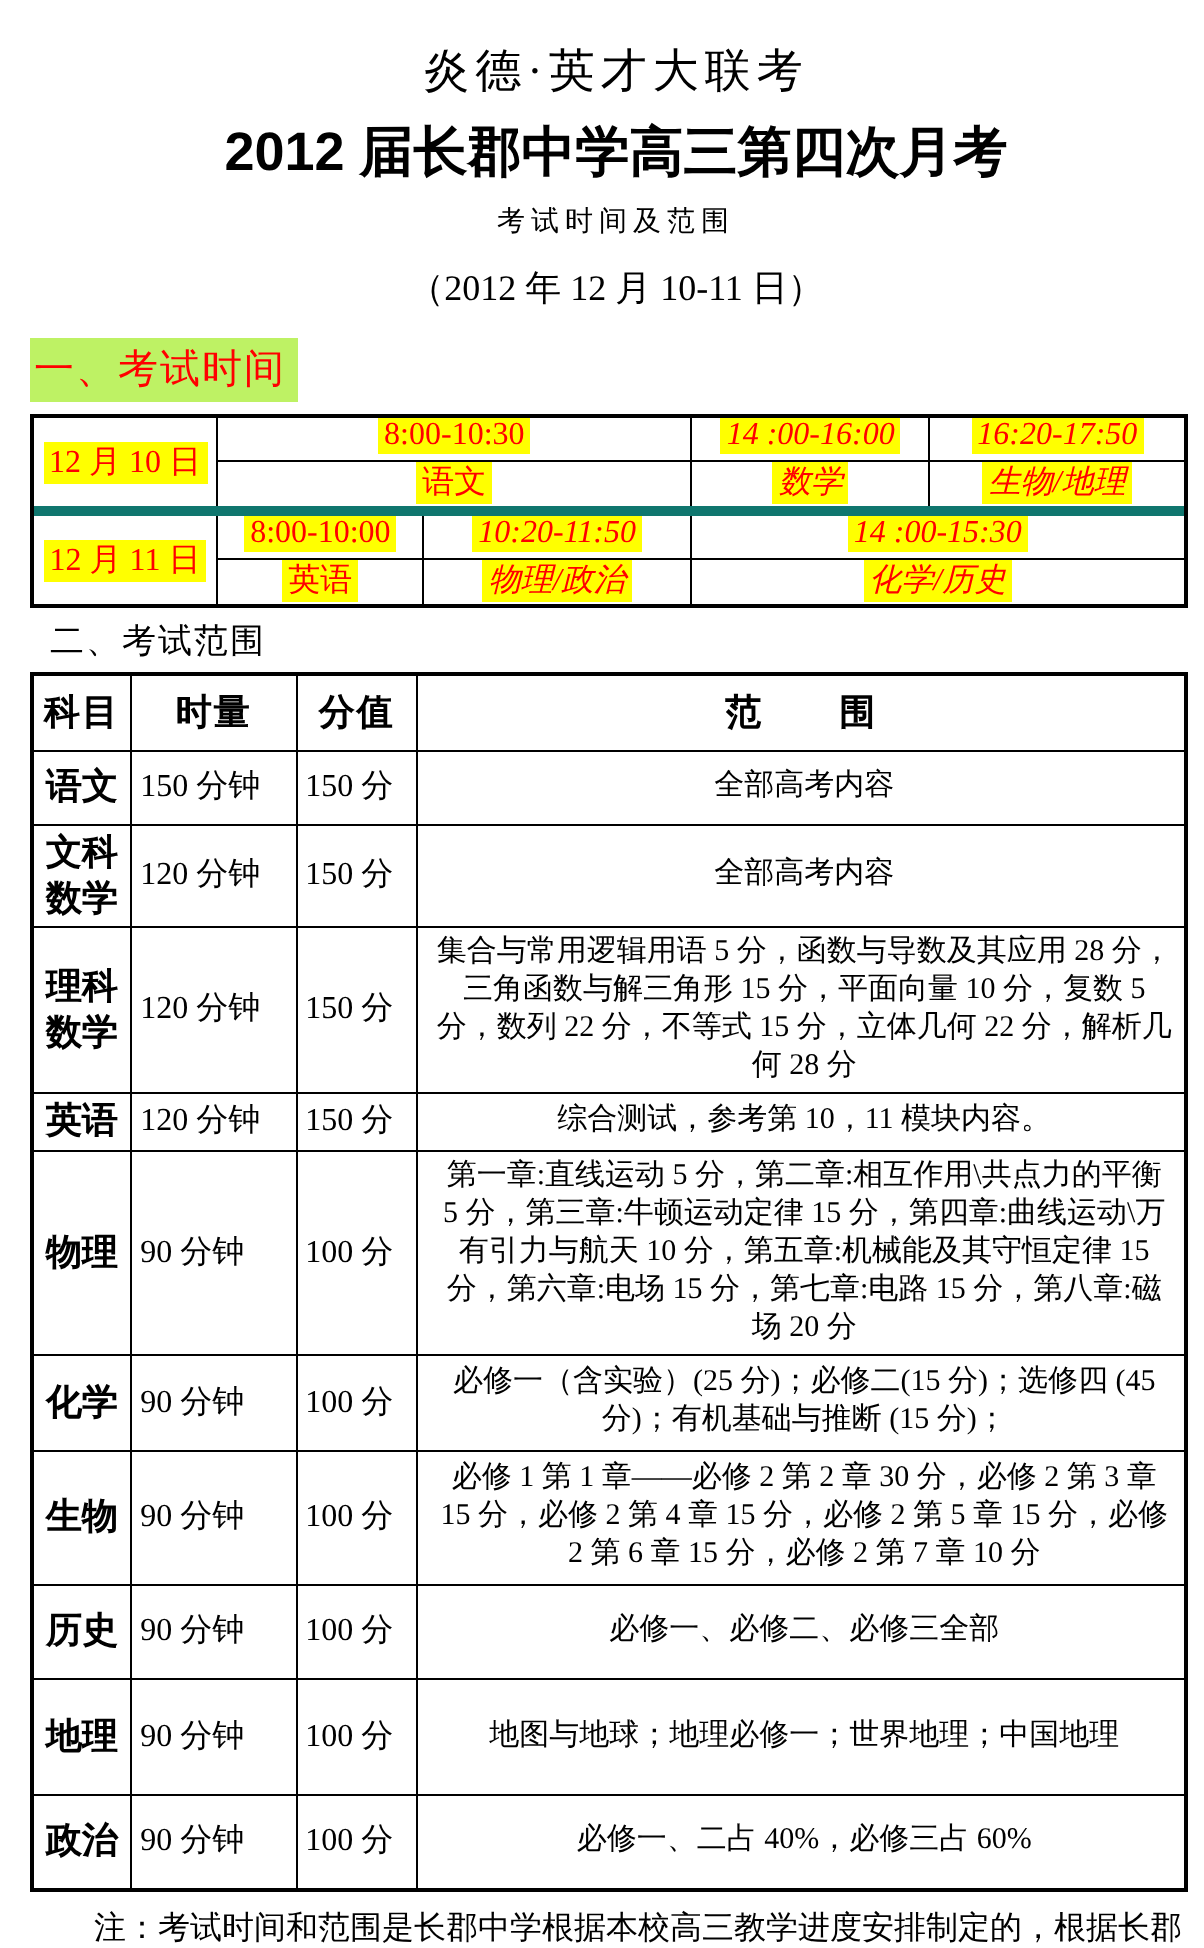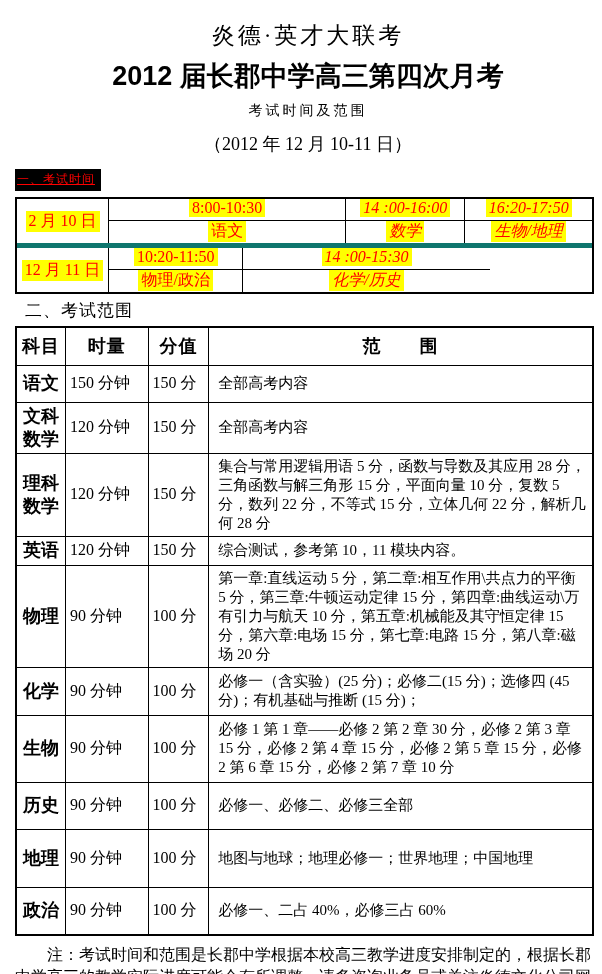--- a/index.html
+++ b/index.html
@@ -14,23 +14,23 @@
 
   
   .titles { text-align: center; width: 586px; }
   .brand   { font-size: 23px; letter-spacing: 3px; font-weight: 400; }
   .maintitle { font-size: 27px; font-weight: bold; margin-top: 7px;
                font-family: "Liberation Sans", "DejaVu Sans", sans-serif; }
   .subtitle { font-size: 14px; letter-spacing: 3px; margin-top: 8px; }
   .dateline { font-size: 18px; margin-top: 12px; }
 
   
-  .sec1-head { display: inline-block; margin-top: 13px; font-size: 12px;
-               color: #FF0000; background: #000000; padding: 2px 6px 3px 2px;
-               letter-spacing: 1px; text-decoration: underline; }
+  .sec1-head { display: inline-block; margin-top: 13px; font-size: 20px;
+               color: #FF0000; background: #bef264; padding: 2px 6px 3px 2px;
+               letter-spacing: 1px; }
   .sec2-head { margin-top: 5px; margin-bottom: 3px; font-size: 17px;
                padding-left: 10px; letter-spacing: 1px; }
 
   
   .sched { width: 579px; border: 2px solid #000; margin-top: 6px; }
   .sched-group { display: flex; }
   .sched-group.second { border-top: 5px solid #0f766e; }
   .date-cell { width: 16%; border-right: 1px solid #000;
                display: flex; align-items: center; justify-content: center; }
   .slot { display: flex; flex-direction: column; }
@@ -43,21 +43,21 @@
   .hl { background: #FFFF00; color: #FF0000; padding: 0 3px; white-space: nowrap; }
 
   
   table.scope { width: 579px; border-collapse: collapse; table-layout: fixed;
                 border: 2px solid #000; margin-top: 4px; }
   table.scope td, table.scope th { border: 1px solid #000; vertical-align: middle; }
   th.c-head { font-size: 18px; font-weight: bold; text-align: center; letter-spacing: 1px; }
   td.c-subject { font-size: 18px; font-weight: bold; text-align: center;
                  line-height: 23px; padding: 2px 6px; }
   td.c-mid { font-size: 16px; text-align: left; padding: 2px 4px; white-space: nowrap; }
-  td.c-scope { font-size: 15px; text-align: left; line-height: 19px;
+  td.c-scope { font-size: 15px; text-align: center; line-height: 19px;
                padding: 3px 6px 3px 9px; }
 
   
   .footnote { margin-top: 8px; width: 584px; font-size: 16px; line-height: 22px;
               text-indent: 2em; font-family: "Liberation Sans", "DejaVu Sans", sans-serif; }
 </style>
 </head>
 <body>
 
 <div class="page">
@@ -70,21 +70,21 @@
     <div class="dateline">（2012 年 12 月 10-11 日）</div>
   </div>
 
   
   <div class="sec1-head">一、考试时间</div>
 
   <div class="sched">
 
     <div class="sched-group">
       <div class="date-cell">
-        <span class="hl">2 月 10 日</span>
+        <span class="hl">12 月 10 日</span>
       </div>
       <div class="slot" style="width:41.1%">
         <div class="slot-time">
             <span class="hl">8:00-10:30</span>
           </div>
         <div class="slot-subject">
             <span class="hl">语文</span>
           </div>
       </div>
       <div class="slot" style="width:20.7%">
@@ -101,20 +101,28 @@
           </div>
         <div class="slot-subject">
             <span class="hl">生物/地理</span>
           </div>
       </div>
     </div>
 
     <div class="sched-group second">
       <div class="date-cell">
         <span class="hl">12 月 11 日</span>
+      </div>
+      <div class="slot" style="width:17.8%">
+        <div class="slot-time">
+            <span class="hl">8:00-10:00</span>
+          </div>
+        <div class="slot-subject">
+            <span class="hl">英语</span>
+          </div>
       </div>
       <div class="slot" style="width:23.2%">
         <div class="slot-time">
             <span class="hl">10:20-11:50</span>
           </div>
         <div class="slot-subject">
             <span class="hl">物理/政治</span>
           </div>
       </div>
       <div class="slot" style="width:43.0%">

